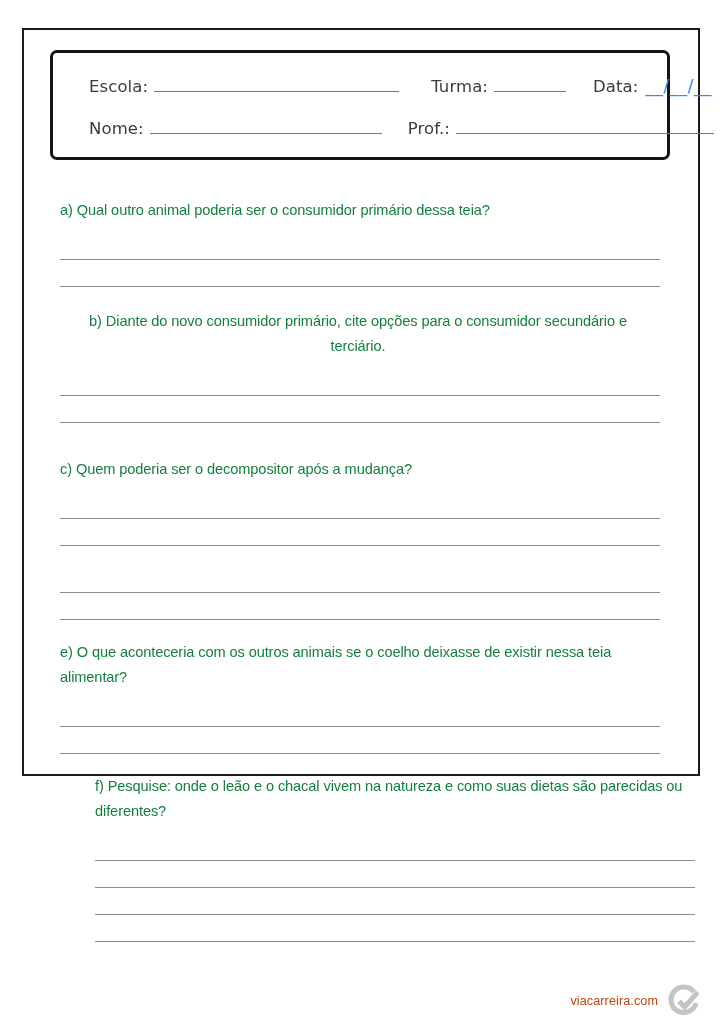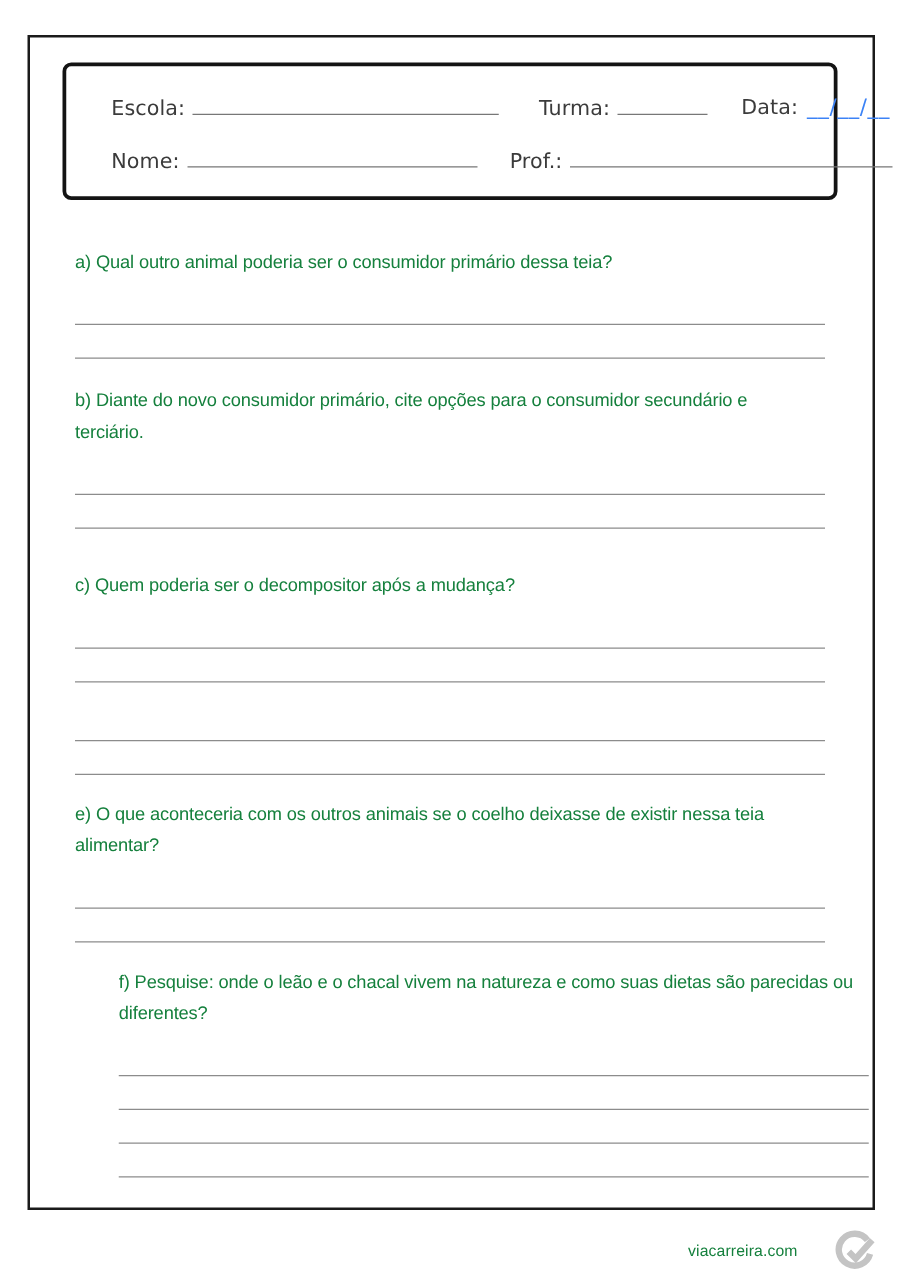--- a/index.html
+++ b/index.html
@@ -14,21 +14,21 @@
     overflow: hidden;
     position: relative;
   }
 
   
   .page-frame {
     position: absolute;
     left: 22px;
     top: 28px;
     width: 678px;
-    height: 940px;
+    height: 748px;
     border: 2.5px solid #1a1a1a;
     box-sizing: border-box;
     background: #fff;
   }
 
   
   .header-box {
     position: absolute;
     left: 26px;
     top: 20px;
@@ -108,21 +108,21 @@
   }
   .answer-lines {
     margin-bottom: 20px;
   }
   .answer-line {
     height: 26px;
     border-bottom: 1.7px solid #8c8c8c;
     width: 600px;
   }
   .q-gap-a  { margin-bottom: 22px; }
-  .q-gap-b  { margin-bottom: 34px; }
+  .q-gap-b  { margin-bottom: 34px; text-align: center; }
   .q-gap-c  { margin-bottom: 20px; }
   .q-gap-d  { margin-bottom: 16px; }
   .q-gap-e  { margin-bottom: 12px; }
   .q-gap-f  { margin-bottom: 0; margin-left: 35px; }
 
   
   .footer {
     position: absolute;
     left: 0;
     top: 978px;
@@ -130,22 +130,22 @@
     height: 46px;
     display: flex;
     align-items: center;
     justify-content: flex-end;
     padding-right: 22px;
     box-sizing: border-box;
   }
   .footer-text {
     font-family: "Liberation Sans", sans-serif;
     font-size: 12.6px;
-    color: #15803d;
-    margin-right: 30px;
+    color: #c2410c;
+    margin-right: 10px;
     letter-spacing: 0.1px;
   }
   .footer-logo {
     width: 34px;
     height: 34px;
     display: block;
   }
 </style>
 </head>
 <body>

